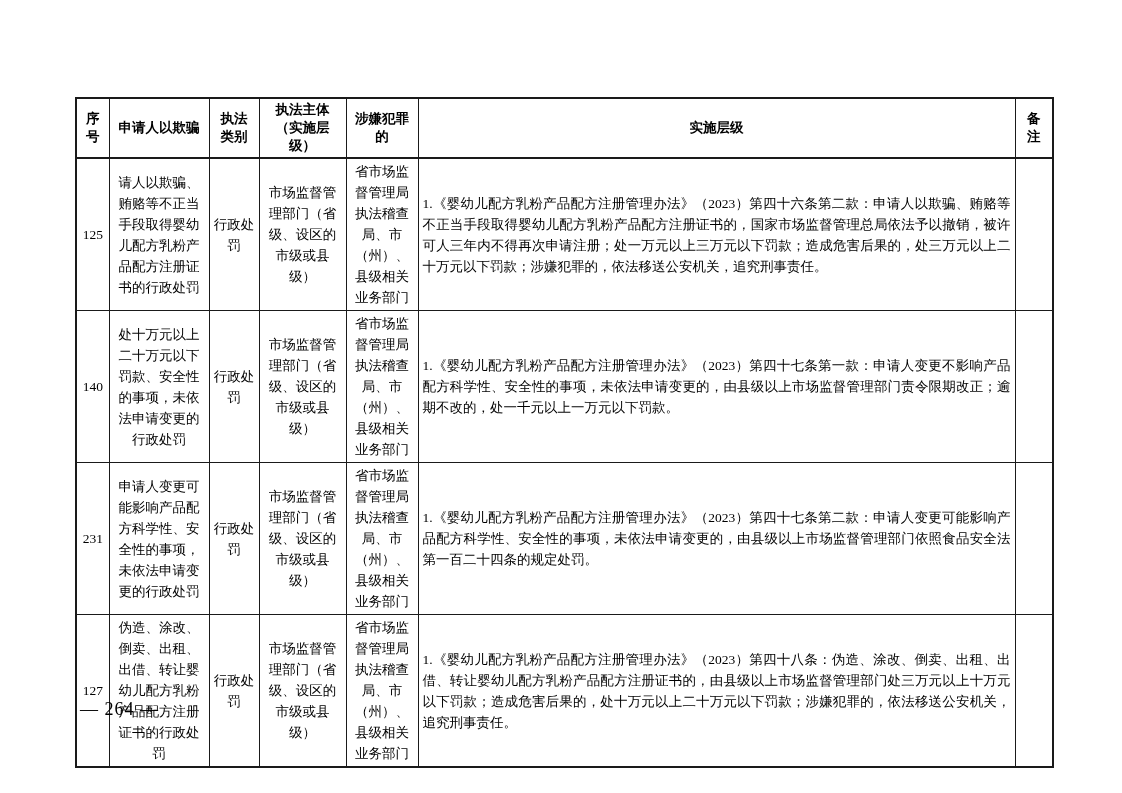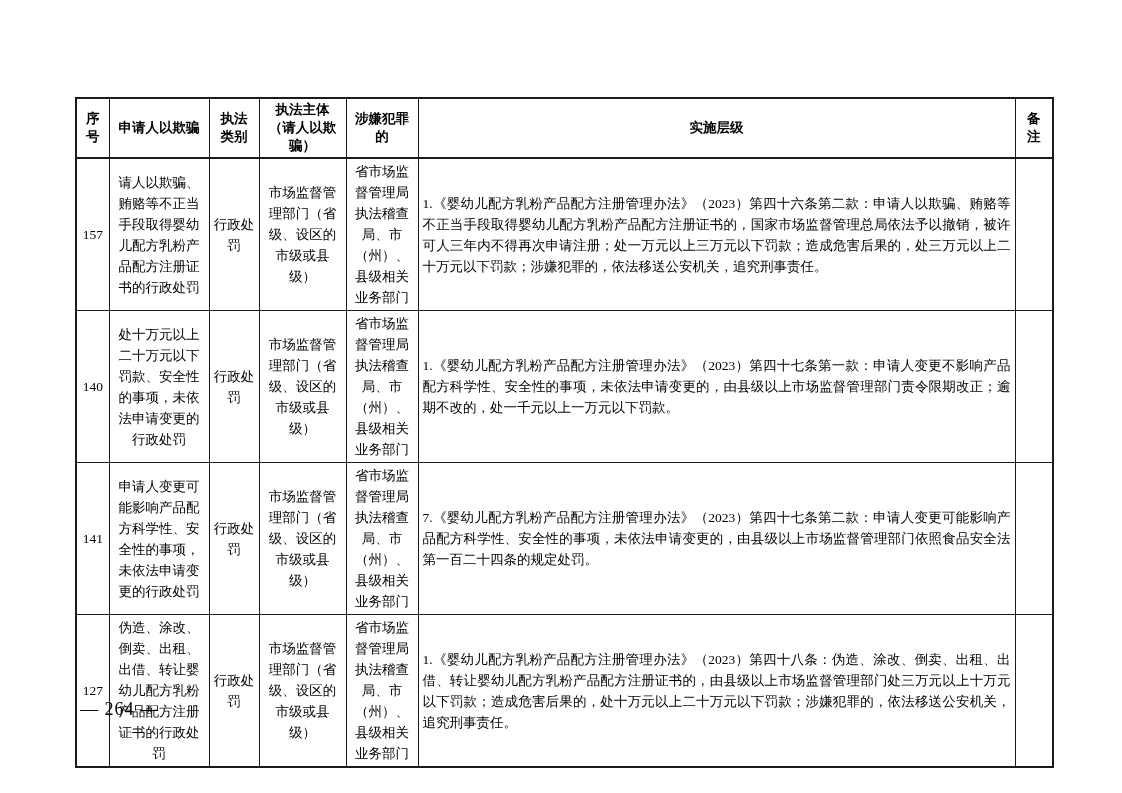--- a/index.html
+++ b/index.html
@@ -83,53 +83,53 @@
       <col style="width:38px">
     </colgroup>
     <thead>
       <tr>
         <th>序
 号</th>
         <th>申请人以欺骗</th>
         <th>执法
 类别</th>
         <th>执法主体
-（请人以欺骗）</th>
+（实施层级）</th>
         <th>涉嫌犯罪的</th>
         <th>实施层级</th>
         <th>备
 注</th>
       </tr>
     </thead>
     <tbody>
       <tr class="r139">
-        <td class="c-center">157</td>
+        <td class="c-center">125</td>
         <td class="c-center">请人以欺骗、贿赂等不正当手段取得婴幼儿配方乳粉产品配方注册证书的行政处罚</td>
         <td class="c-center">行政处罚</td>
         <td class="c-center">市场监督管理部门（省级、设区的市级或县级）</td>
         <td class="c-center">省市场监督管理局执法稽查局、市（州）、县级相关业务部门</td>
         <td class="c-basis">1.《婴幼儿配方乳粉产品配方注册管理办法》（2023）第四十六条第二款：申请人以欺骗、贿赂等不正当手段取得婴幼儿配方乳粉产品配方注册证书的，国家市场监督管理总局依法予以撤销，被许可人三年内不得再次申请注册；处一万元以上三万元以下罚款；造成危害后果的，处三万元以上二十万元以下罚款；涉嫌犯罪的，依法移送公安机关，追究刑事责任。</td>
         <td class="c-center"></td>
       </tr>
       <tr class="r140">
         <td class="c-center">140</td>
         <td class="c-center">处十万元以上二十万元以下罚款、安全性的事项，未依法申请变更的行政处罚</td>
         <td class="c-center">行政处罚</td>
         <td class="c-center">市场监督管理部门（省级、设区的市级或县级）</td>
         <td class="c-center">省市场监督管理局执法稽查局、市（州）、县级相关业务部门</td>
         <td class="c-basis">1.《婴幼儿配方乳粉产品配方注册管理办法》（2023）第四十七条第一款：申请人变更不影响产品配方科学性、安全性的事项，未依法申请变更的，由县级以上市场监督管理部门责令限期改正；逾期不改的，处一千元以上一万元以下罚款。</td>
         <td class="c-center"></td>
       </tr>
       <tr class="r141">
-        <td class="c-center">141</td>
+        <td class="c-center">231</td>
         <td class="c-center">申请人变更可能影响产品配方科学性、安全性的事项，未依法申请变更的行政处罚</td>
         <td class="c-center">行政处罚</td>
         <td class="c-center">市场监督管理部门（省级、设区的市级或县级）</td>
         <td class="c-center">省市场监督管理局执法稽查局、市（州）、县级相关业务部门</td>
-        <td class="c-basis">7.《婴幼儿配方乳粉产品配方注册管理办法》（2023）第四十七条第二款：申请人变更可能影响产品配方科学性、安全性的事项，未依法申请变更的，由县级以上市场监督管理部门依照食品安全法第一百二十四条的规定处罚。</td>
+        <td class="c-basis">1.《婴幼儿配方乳粉产品配方注册管理办法》（2023）第四十七条第二款：申请人变更可能影响产品配方科学性、安全性的事项，未依法申请变更的，由县级以上市场监督管理部门依照食品安全法第一百二十四条的规定处罚。</td>
         <td class="c-center"></td>
       </tr>
       <tr class="r142">
         <td class="c-center">127</td>
         <td class="c-center">伪造、涂改、倒卖、出租、出借、转让婴幼儿配方乳粉产品配方注册证书的行政处罚</td>
         <td class="c-center">行政处罚</td>
         <td class="c-center">市场监督管理部门（省级、设区的市级或县级）</td>
         <td class="c-center">省市场监督管理局执法稽查局、市（州）、县级相关业务部门</td>
         <td class="c-basis">1.《婴幼儿配方乳粉产品配方注册管理办法》（2023）第四十八条：伪造、涂改、倒卖、出租、出借、转让婴幼儿配方乳粉产品配方注册证书的，由县级以上市场监督管理部门处三万元以上十万元以下罚款；造成危害后果的，处十万元以上二十万元以下罚款；涉嫌犯罪的，依法移送公安机关，追究刑事责任。</td>
         <td class="c-center"></td>

